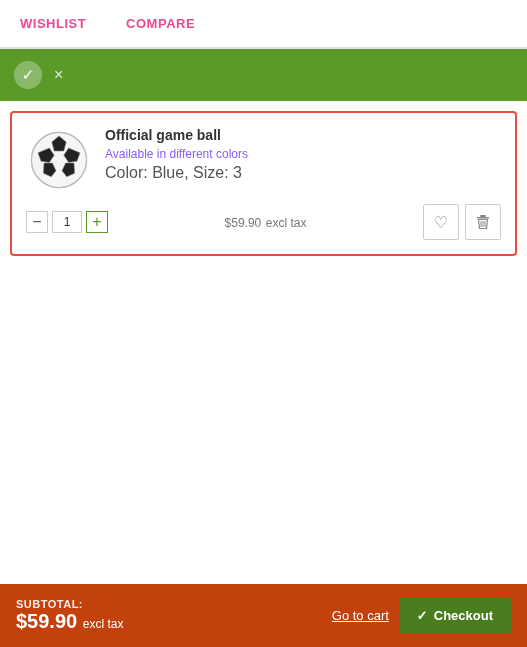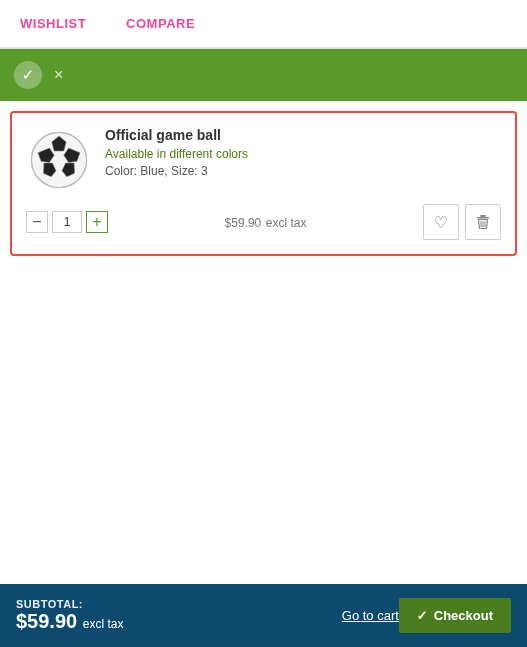--- a/index.html
+++ b/index.html
@@ -121,25 +121,25 @@
       flex: 1;
     }
     .item-name {
       font-size: 14px;
       font-weight: bold;
       color: #333;
       margin-bottom: 4px;
     }
     .item-subtitle {
       font-size: 12px;
-      color: #4d7c0f;
+      color: #8b5cf6;
       margin-bottom: 3px;
     }
     .item-options {
-      font-size: 12px;
+      font-size: 16px;
       color: #555;
     }
 
     .cart-item-bottom {
       display: flex;
       align-items: center;
       justify-content: space-between;
       margin-top: 4px;
     }
     .qty-controls {
@@ -195,21 +195,21 @@
       display: flex;
       align-items: center;
       justify-content: center;
       border-radius: 2px;
       color: #777;
       font-size: 16px;
     }
 
     
     .footer {
-      background: #0c4a6e;
+      background: #c2410c;
       padding: 14px 16px;
       display: flex;
       align-items: center;
       justify-content: space-between;
     }
     .subtotal-section {
       color: #fff;
     }
     .subtotal-label {
       font-size: 11px;
@@ -221,21 +221,21 @@
     .subtotal-amount {
       font-size: 20px;
       font-weight: bold;
     }
     .subtotal-tax {
       font-size: 12px;
       font-weight: normal;
     }
     .footer-actions {
       display: flex;
-      gap: 0;
+      gap: 10px;
       align-items: center;
     }
     .go-to-cart-btn {
       background: transparent;
       border: none;
       color: #fff;
       font-size: 13px;
       cursor: pointer;
       text-decoration: underline;
       font-weight: 500;

